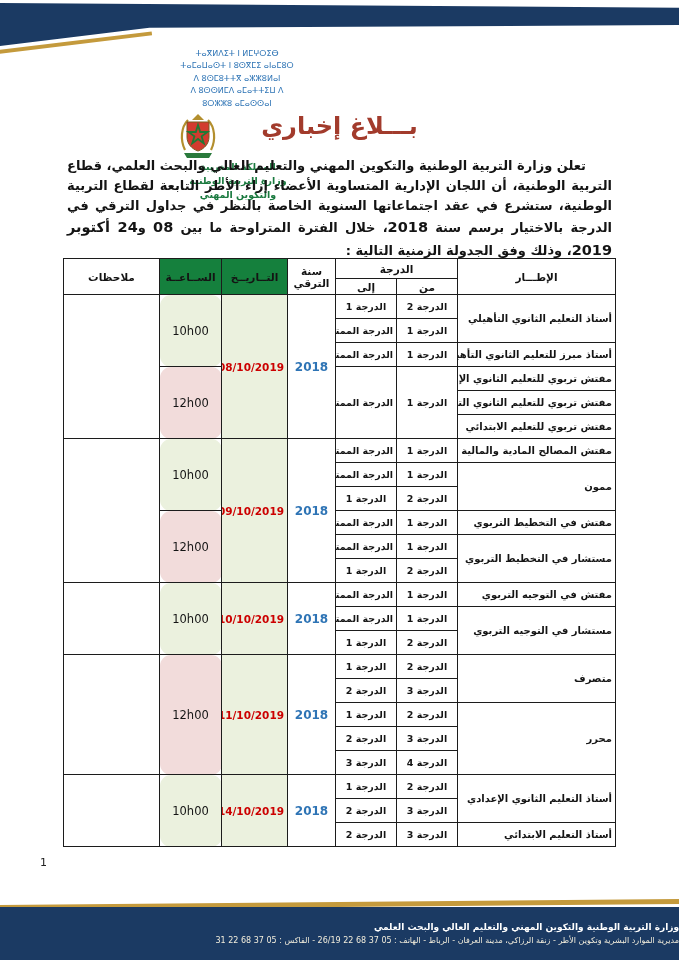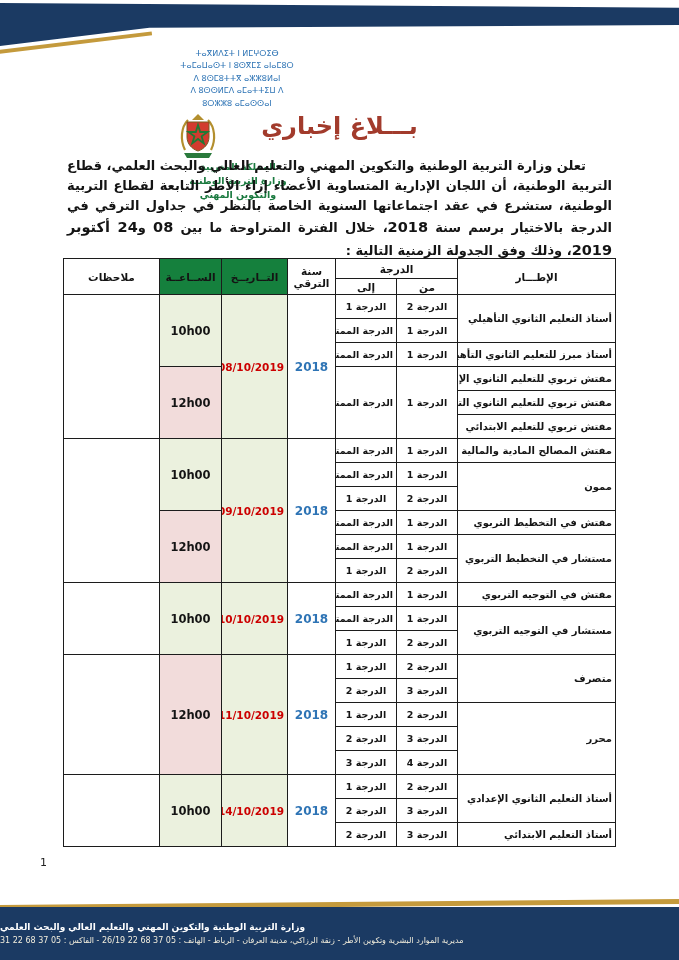--- a/index.html
+++ b/index.html
@@ -56,37 +56,37 @@
   }
   .sched thead tr.h1 { height:20px; }
   .sched thead tr.h2 { height:16px; }
   .sched tbody tr { height:24px; }
   .sched th { font-size:10.5px; font-weight:bold; background:#ffffff; }
   .sched th.shaded { background:#15803d; }
   td.frame { text-align:right; font-weight:bold; font-size:10px; white-space:nowrap; }
   td.deg  { font-size:9.5px; font-weight:bold; white-space:nowrap;margin-left:32px; }
   td.year { color:#2e74b5; font-weight:bold; font-size:12px; }
   td.date { color:#cc0000; font-weight:bold; font-size:10.5px; background:#ebf1de; white-space:nowrap; }
-  td.time { font-weight:bold; font-size:11.5px; }
+  td.time { font-weight:normal; font-size:11.5px;border-radius:11px; }
   td.green { background:#ebf1de; }
   td.pink  { background:#f2dcdb; }
   td.notes { background:#ffffff; }
 
   
   .pageno { position:absolute; top:856px; left:40px; font-size:11px; color:#222; }
 
   
   .footer-strip {
     position:absolute; left:0; bottom:53px; width:100%; height:5px;
     background:#c49a3c; transform: skewY(-0.5deg);
   }
   .footer {
     position:absolute; left:0; bottom:0; width:100%; height:53px;
     background:#1b3a63; display:flex; flex-direction:column;
-    align-items:flex-start; justify-content:center; gap:4px;
+    align-items:flex-end; justify-content:center; gap:4px;
   }
   .footer .f1 { color:#ffffff; font-size:9px; font-weight:bold; direction:rtl; }
   .footer .f2 { color:#f2eddc; font-size:8px; direction:rtl; }
 </style>
 </head>
 <body>
 
 <div class="page">
 
   <div class="top-band"></div>

